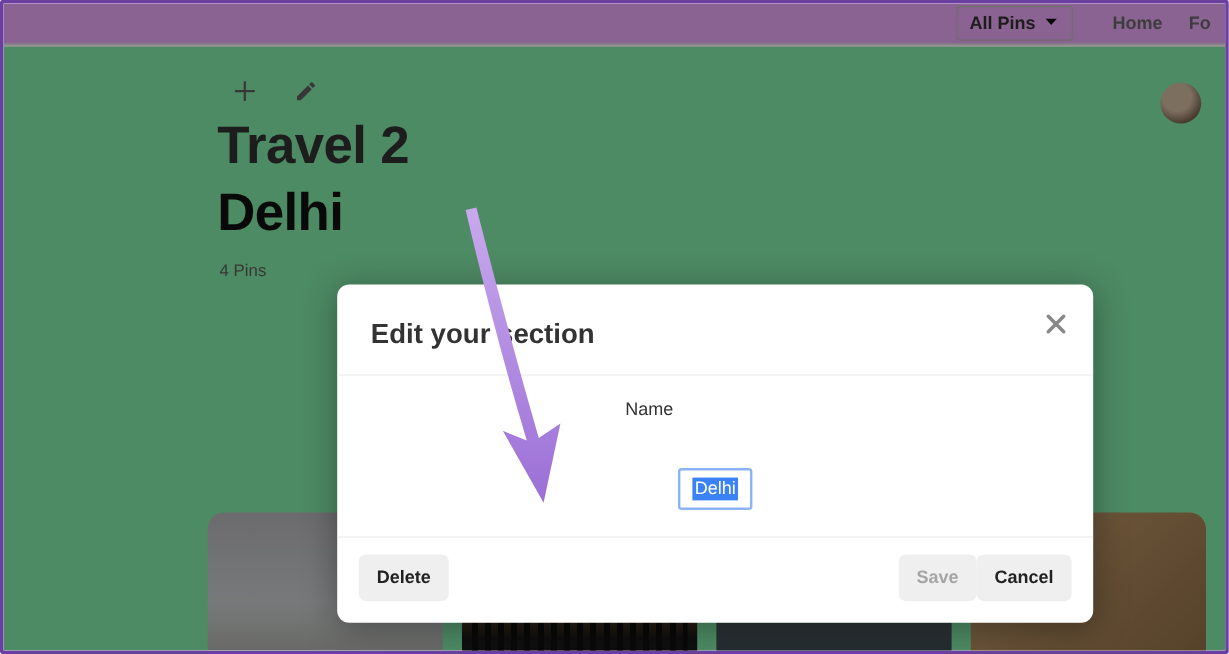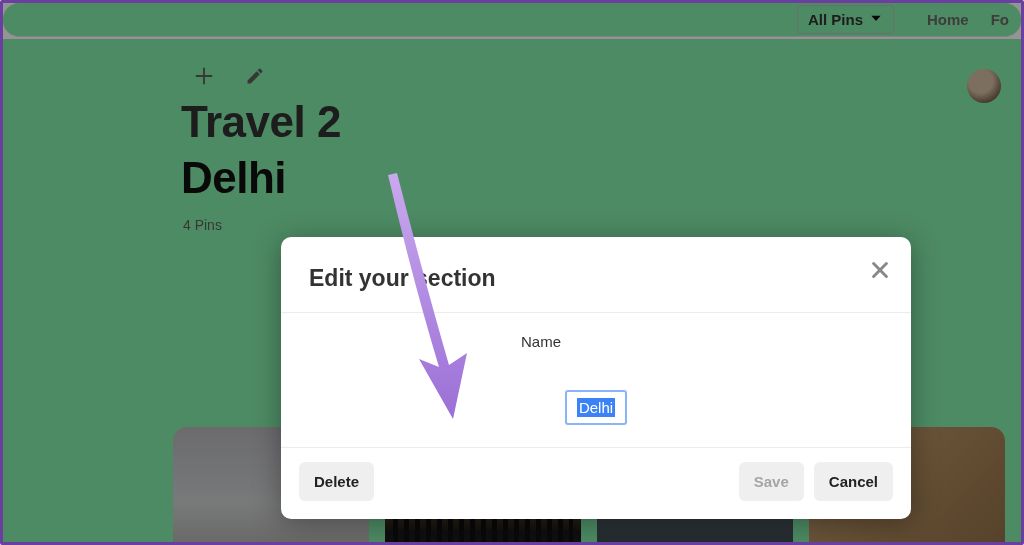--- a/index.html
+++ b/index.html
@@ -11,23 +11,23 @@
     border: 3px solid #6B3FA0; border-radius: 2px; overflow: hidden;
   }
 
   .dim-overlay {
     position: absolute; inset: 0; background: rgba(0,0,0,0.42); z-index: 50;
     pointer-events: none;
   }
 
   .topbar {
     position: absolute; top: 0; left: 0; right: 0; height: 34px;
-    background: #86efac; border-bottom: 1px solid #e0e0e0;
+    background: #f0abfc; border-bottom: 1px solid #e0e0e0;
     display: flex; align-items: center; justify-content: flex-end;
-    gap: 22px; padding: 0 12px; color: #5f5f5f; font-weight: 600; font-size: 15px; border-radius: 16px;
+    gap: 22px; padding: 0 12px; color: #5f5f5f; font-weight: 600; font-size: 15px;
   }
   .filter-pill {
     border: 1px solid #bdbdbd; border-radius: 3px; padding: 5px 10px;
     display: flex; align-items: center; gap: 6px; font-weight: 700; color: #333;
     margin-right: auto; margin-left: 782px;
   }
   .chev { font-size: 14px; }
   .nav-link { color: #6a6a6a; font-weight: 700; }
 
   .page {
@@ -108,21 +108,21 @@
     padding: 7px 10px; font-size: 15px; color: #fff;
     background: #fff; outline: none;
   }
   .field-input .seltxt {
     background: #3b82f6; color: #fff; padding: 1px 2px;
   }
 
   .modal-footer {
     border-top: 1px solid #ececec;
     padding: 14px 18px 18px 18px;
-    display: flex; align-items: flex-start; gap: 10px;
+    display: flex; align-items: flex-start; 
   }
   .btn {
     background: #efefef; border: none; border-radius: 6px;
     padding: 11px 15px; font-weight: 700; font-size: 15px; color: #222;
     cursor: pointer;
   }
   .btn.disabled { color: #a5a5a5; }
 
   
   .arrow {

